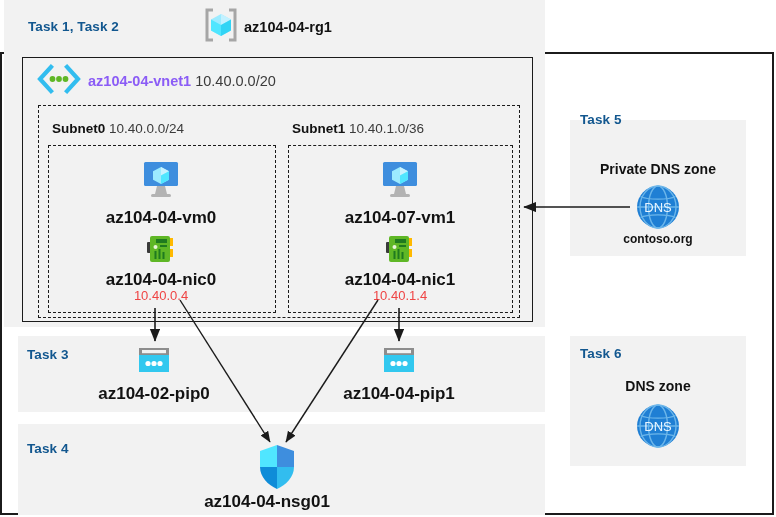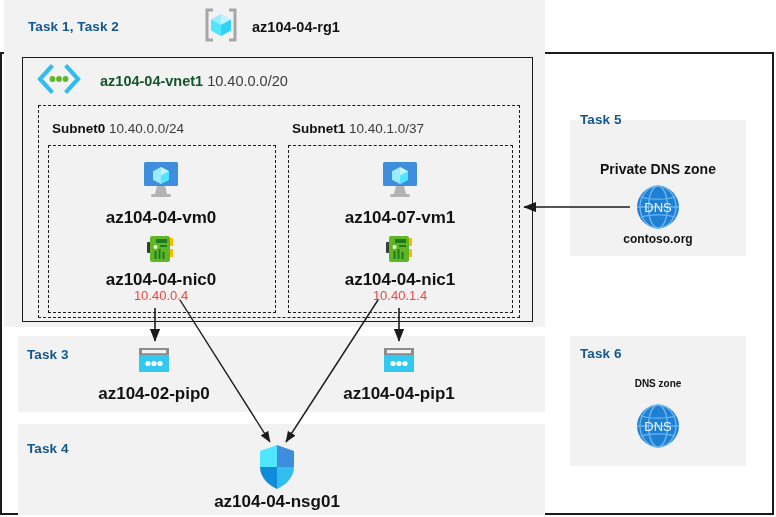--- a/index.html
+++ b/index.html
@@ -54,25 +54,25 @@
   #task12-label{left:28px;top:19px;}
   #task3-label{left:27px;top:347px;}
   #task4-label{left:27px;top:441px;}
   #task5-label{left:580px;top:112px;}
   #task6-label{left:580px;top:346px;}
 
   .res-title{
     position:absolute;font-weight:bold;font-size:14.5px;white-space:nowrap;
     color:#121212;
   }
-  #rg-name{left:252px;top:19px;}
+  #rg-name{left:244px;top:19px;}
   .vnet-title{
     position:absolute;left:88px;top:73px;font-size:14.5px;white-space:nowrap;
   }
-  .vnet-title b{font-weight:bold;color:#14532d;margin-left:12px;}
+  .vnet-title b{font-weight:bold;color:#8b5cf6;}
   .vnet-title span{color:#3b3b3b;font-weight:normal;}
 
   .subnet-title{position:absolute;font-size:13.5px;white-space:nowrap;}
   .subnet-title b{font-weight:bold;color:#121212;}
   .subnet-title span{color:#3b3b3b;font-weight:normal;}
   #subnet0-title{left:52px;top:121px;}
   #subnet1-title{left:292px;top:121px;}
 
   .node-label{
     position:absolute;font-weight:bold;font-size:17px;white-space:nowrap;
@@ -136,21 +136,21 @@
     <b>az104-04-vnet1</b>
     <span>10.40.0.0/20</span>
   </div>
 
   <div class="subnet-title" id="subnet0-title">
     <b>Subnet0</b>
     <span>10.40.0.0/24</span>
   </div>
   <div class="subnet-title" id="subnet1-title">
     <b>Subnet1</b>
-    <span>10.40.1.0/37</span>
+    <span>10.40.1.0/36</span>
   </div>
 
   <svg class="icon" style="left:138px;top:160px;" width="46" height="42" viewBox="0 0 46 42">
     <rect x="6" y="2" width="34" height="24" rx="1.5" fill="#3e8ede"></rect>
     <polygon points="23,7 31,11.3 31,19.7 23,24 15,19.7 15,11.3" fill="#9cebff"></polygon>
     <polygon points="23,7 31,11.3 23,15.6" fill="#c8f2ff"></polygon>
     <polygon points="23,15.6 31,11.3 31,19.7 23,24" fill="#50e6ff"></polygon>
     <polygon points="19,26 27,26 29,34 17,34" fill="#b3b3b3"></polygon>
     <rect x="13" y="34" width="20" height="3" rx="1.5" fill="#b3b3b3"></rect>
   </svg>
@@ -222,37 +222,37 @@
         <path d="M21 2 L38 8 L38 24 C38 34 30 42 21 46 C12 42 4 34 4 24 L4 8 Z"></path>
       </clipPath>
     </defs>
     <g clip-path="url(#shieldClip)">
       <rect x="0" y="0" width="21" height="24" fill="#50e6ff"></rect>
       <rect x="21" y="0" width="21" height="24" fill="#3e8ede"></rect>
       <rect x="0" y="24" width="21" height="24" fill="#0f8cd8"></rect>
       <rect x="21" y="24" width="21" height="24" fill="#32bdef"></rect>
     </g>
   </svg>
-  <div class="node-label center" style="left:277px;top:492px;">az104-04-nsg01</div>
+  <div class="node-label center" style="left:267px;top:492px;">az104-04-nsg01</div>
 
   <div class="res-title center" style="left:658px;top:161px;font-size:14px;">Private DNS zone</div>
   <svg class="icon" style="left:634px;top:183px;" width="48" height="48" viewBox="0 0 48 48">
     <circle cx="24" cy="24" r="21" fill="#1f7fd4"></circle>
     <g fill="none" stroke="#6cb6ea" stroke-width="1.4">
       <ellipse cx="24" cy="24" rx="9.5" ry="21"></ellipse>
       <ellipse cx="24" cy="24" rx="18" ry="21"></ellipse>
       <line x1="3" y1="24" x2="45" y2="24"></line>
       <path d="M6.5 13.5 C13 17 35 17 41.5 13.5"></path>
       <path d="M6.5 34.5 C13 31 35 31 41.5 34.5"></path>
     </g>
     <text x="24" y="29" text-anchor="middle" font-family="Liberation Sans, sans-serif" font-size="13" fill="#eaf5ff">DNS</text>
   </svg>
   <div class="res-title center" style="left:658px;top:232px;font-size:12px;">contoso.org</div>
 
-  <div class="res-title center" style="left:658px;top:378px;font-size:10px;">DNS zone</div>
+  <div class="res-title center" style="left:658px;top:378px;font-size:14px;">DNS zone</div>
   <svg class="icon" style="left:634px;top:402px;" width="48" height="48" viewBox="0 0 48 48">
     <circle cx="24" cy="24" r="21" fill="#1f7fd4"></circle>
     <g fill="none" stroke="#6cb6ea" stroke-width="1.4">
       <ellipse cx="24" cy="24" rx="9.5" ry="21"></ellipse>
       <ellipse cx="24" cy="24" rx="18" ry="21"></ellipse>
       <line x1="3" y1="24" x2="45" y2="24"></line>
       <path d="M6.5 13.5 C13 17 35 17 41.5 13.5"></path>
       <path d="M6.5 34.5 C13 31 35 31 41.5 34.5"></path>
     </g>
     <text x="24" y="29" text-anchor="middle" font-family="Liberation Sans, sans-serif" font-size="13" fill="#eaf5ff">DNS</text>

